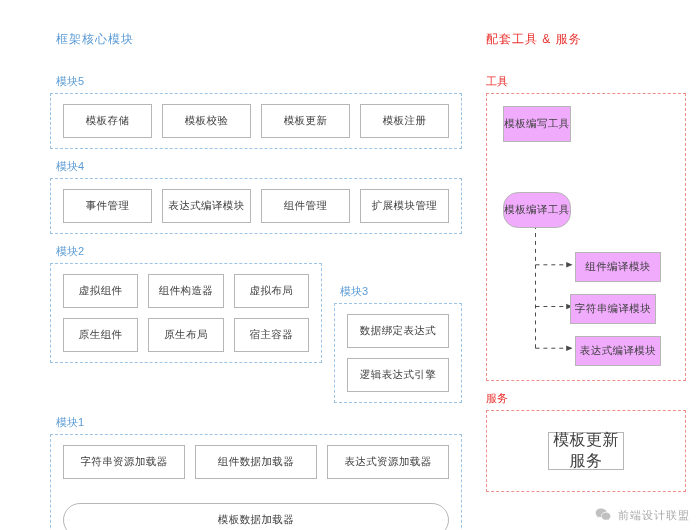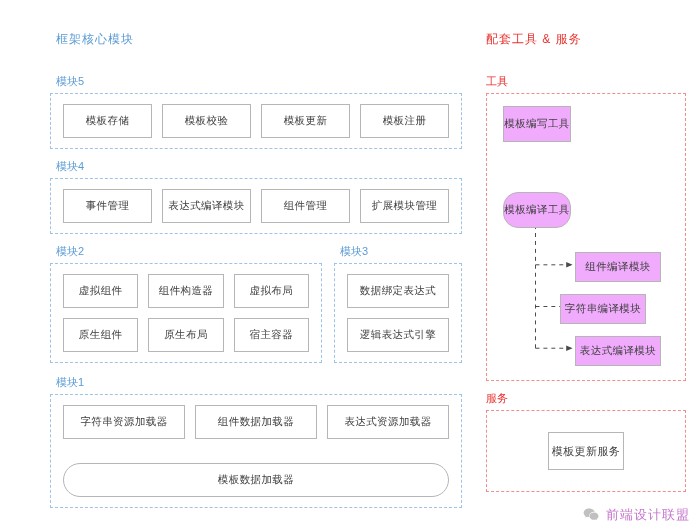--- a/index.html
+++ b/index.html
@@ -87,21 +87,21 @@
   .row + .row { margin-top: 10px; }
   .row > .box { flex: 1 1 0; }
 
   
   .pair-wrap {
     display: flex;
     gap: 12px;
     align-items: flex-start;
   }
   .pair-left  { width: 272px; flex: none; }
-  .pair-right { width: 128px; flex: none; }
+  .pair-right { width: 128px; flex: none; margin-top: 40px; }
 
   .pair-left .module,
   .pair-right .module { margin-bottom: 0; }
 
   .stack > .box + .box { margin-top: 10px; }
 
   .full-box { margin-top: 24px; border-radius: 17px; }
 
   
   .tools-module {
@@ -131,34 +131,34 @@
     color: #404040;
     display: flex;
     align-items: center;
     justify-content: center;
     text-align: center;
     letter-spacing: .4px;
   }
   .tb-write   { left: 16px;  top: 12px;  width: 66px; height: 34px; }
   .tb-compile { left: 16px;  top: 98px;  width: 66px; height: 34px; border-radius: 15px; }
   .tb-m0      { left: 88px;  top: 158px; width: 84px; height: 28px; }
-  .tb-m1      { left: 73px;  top: 200px; width: 84px; height: 28px; }
+  .tb-m1      { left: 83px;  top: 200px; width: 84px; height: 28px; }
   .tb-m2      { left: 88px;  top: 242px; width: 84px; height: 28px; }
 
   .connectors {
     position: absolute;
     left: 0; top: 0;
     width: 100%; height: 100%;
     pointer-events: none;
   }
 
   .svc-box {
     border: 1px solid #b6b6b6;
     background: #fff;
-    font-size: 11px;
+    font-size: 16px;
     color: #404040;
     width: 74px;
     height: 36px;
     display: flex;
     align-items: center;
     justify-content: center;
     text-align: center;
     letter-spacing: .4px;
   }
 
@@ -166,22 +166,22 @@
   .watermark {
     position: absolute;
     right: 10px;
     bottom: 6px;
     display: flex;
     align-items: center;
     gap: 6px;
     opacity: .62;
   }
   .watermark .wm-text {
-    font-size: 13px;
-    color: #a21caf;
+    font-size: 11px;
+    color: #737373;
     letter-spacing: 1px;
   }
   .wm-icon { width: 18px; height: 18px; }
 </style>
 </head>
 <body>
 
 <div class="left-col">
 
   <div class="main-title">框架核心模块</div>

